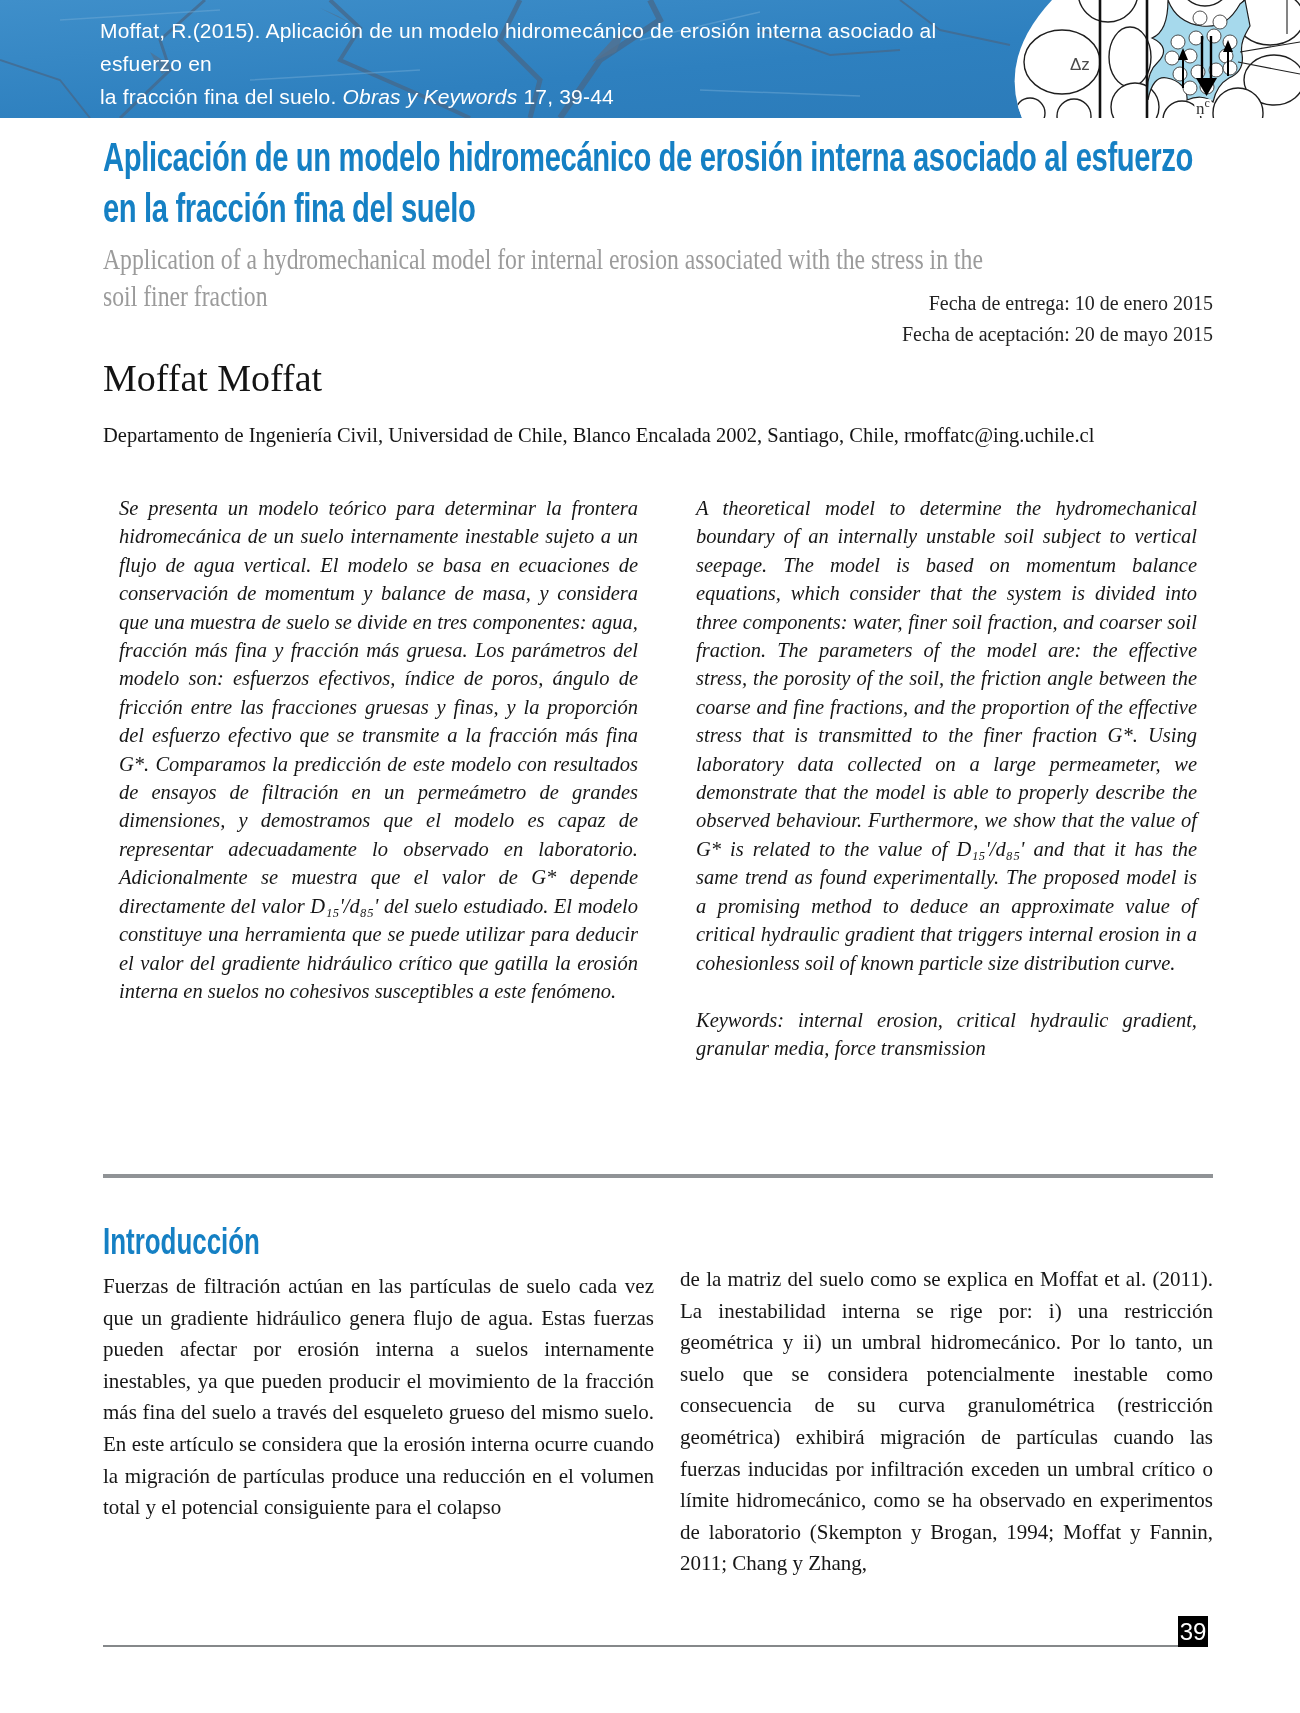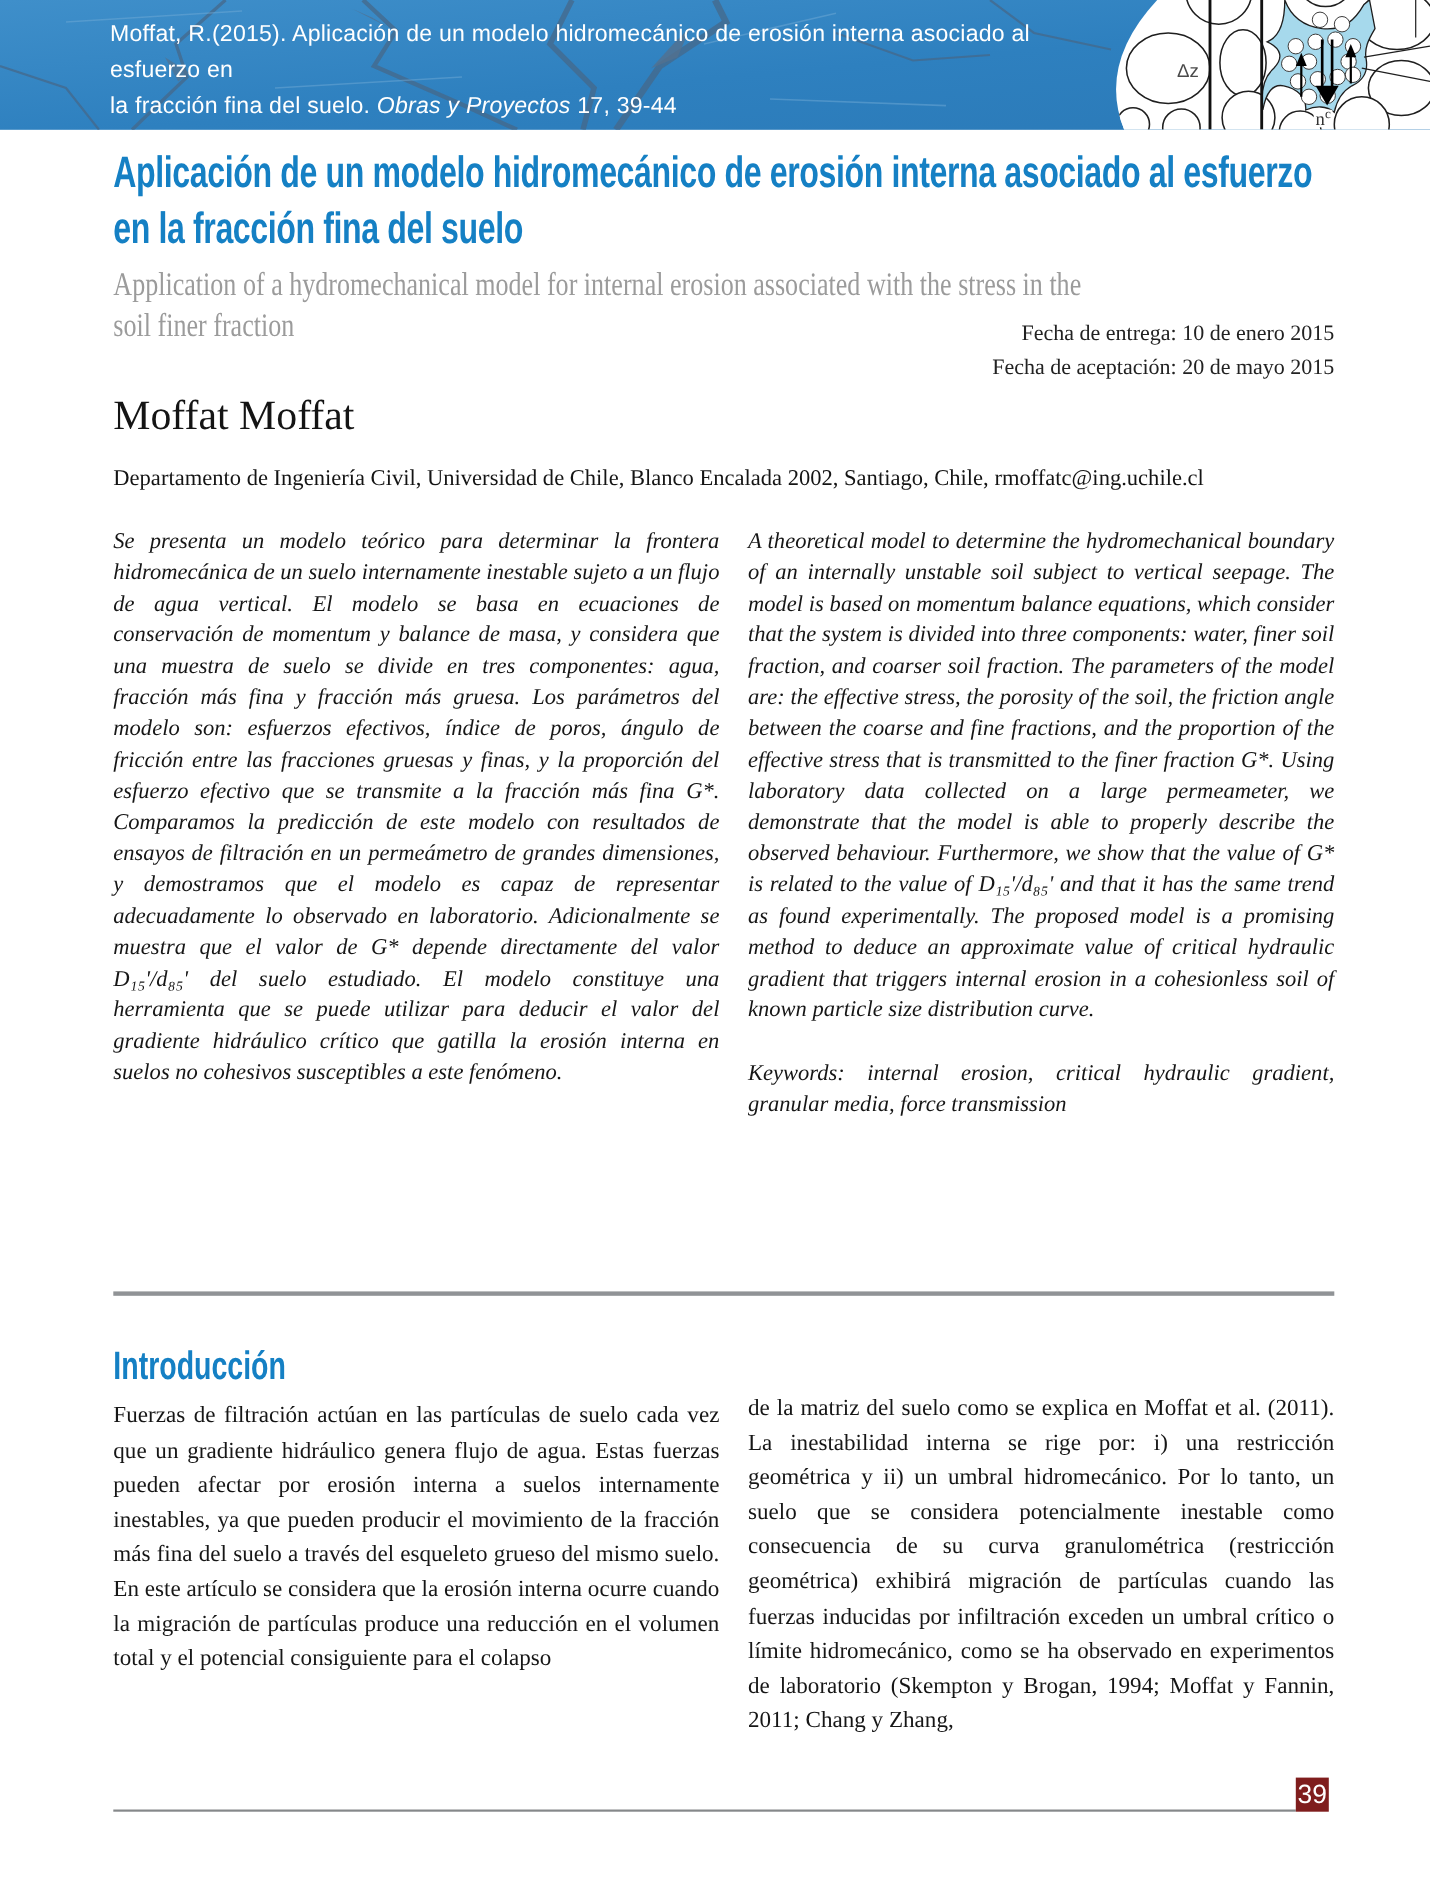--- a/index.html
+++ b/index.html
@@ -28,39 +28,39 @@
   .dates{position:absolute;right:87px;top:288px;text-align:right;font-size:20px;line-height:31px;color:#222;}
 
   .author{position:absolute;left:103px;top:356px;font-size:38px;color:#141414;}
   .affil{position:absolute;left:103px;top:424px;font-size:20.5px;color:#141414;text-align:right;}
 
   
   .abs-row{position:absolute;left:103px;top:478px;width:1110px;display:flex;gap:26px;}
   .abs-col{font-style:italic;font-size:20.5px;line-height:28.4px;text-align:justify;color:#161616;}
   .abs-col.left{width:551px;}
   .abs-col.right{width:533px;}
-  .abs-col p{margin:0;}
+  .abs-col p{margin:16px;}
   .abs-col p + p{margin-top:29px;}
 
   .divider{position:absolute;left:103px;top:1174px;width:1110px;height:4px;background:#909396;}
 
   
   .intro-row{position:absolute;left:103px;top:1222px;width:1110px;display:flex;gap:26px;}
   .intro-col{font-size:21px;line-height:31.6px;text-align:justify;color:#161616;}
   .intro-col.left{width:551px;}
   .intro-col.right{width:533px;}
   .intro-col h2{margin:0 0 9px 0;color:#1580c4;font-family:"Liberation Sans", sans-serif;
                 font-weight:bold;font-size:36px;white-space:nowrap;
                 transform:scaleX(.72);transform-origin:0 0;line-height:40px;}
   .intro-col p{margin:0;}
   .intro-col.right p{margin-top:42px;}
 
   
   .foot-line{position:absolute;left:103px;top:1645px;width:1075px;height:2px;background:#85888a;}
-  .page-badge{position:absolute;left:1178px;top:1616px;width:30px;height:31px;background:#7f1d1d;
+  .page-badge{position:absolute;left:1178px;top:1616px;width:30px;height:31px;background:#000000;
               color:#ffffff;font-family:"Liberation Sans", sans-serif;font-size:24px;
               display:flex;align-items:center;justify-content:center;}
 </style>
 </head>
 <body>
 
 <div id="page">
 
   <div class="banner">
     <svg class="banner-tex" viewBox="0 0 1300 118" preserveAspectRatio="none">
@@ -76,21 +76,21 @@
       <g stroke="#6fa9d6" fill="none" opacity="0.5">
         <path d="M60 20 L220 10 M250 80 L420 70 M700 90 L860 96 M640 40 L760 12" stroke-width="1.5"></path>
       </g>
       <polygon points="320,8 352,24 338,16" fill="#53718e" opacity="0.8"></polygon>
       <polygon points="592,62 612,40 628,24 616,52" fill="#53718e" opacity="0.8"></polygon>
       <polygon points="150,52 172,66 162,74" fill="#53718e" opacity="0.7"></polygon>
     </svg>
 
     <div class="banner-cite">
       <span>Moffat, R.(2015). Aplicación de un modelo hidromecánico de erosión interna asociado al esfuerzo en</span><br>
-      <span><span>la fracción fina del suelo. </span><span class="it">Obras y Proyectos</span><span> </span><span class="bd">17</span><span>, 39-44</span></span>
+      <span><span>la fracción fina del suelo. </span><span class="it">Obras y Keywords</span><span> </span><span class="bd">17</span><span>, 39-44</span></span>
     </div>
 
     <div class="diagram-wrap">
       <svg viewBox="0 0 300 118" width="300" height="118">
         <defs>
           <clipPath id="cornerClip">
             <path d="M 52 0 Q -2 58 22 118 L 300 118 L 300 0 Z"></path>
           </clipPath>
         </defs>
         <path d="M 52 0 Q -2 58 22 118 L 300 118 L 300 0 Z" fill="#ffffff"></path>

